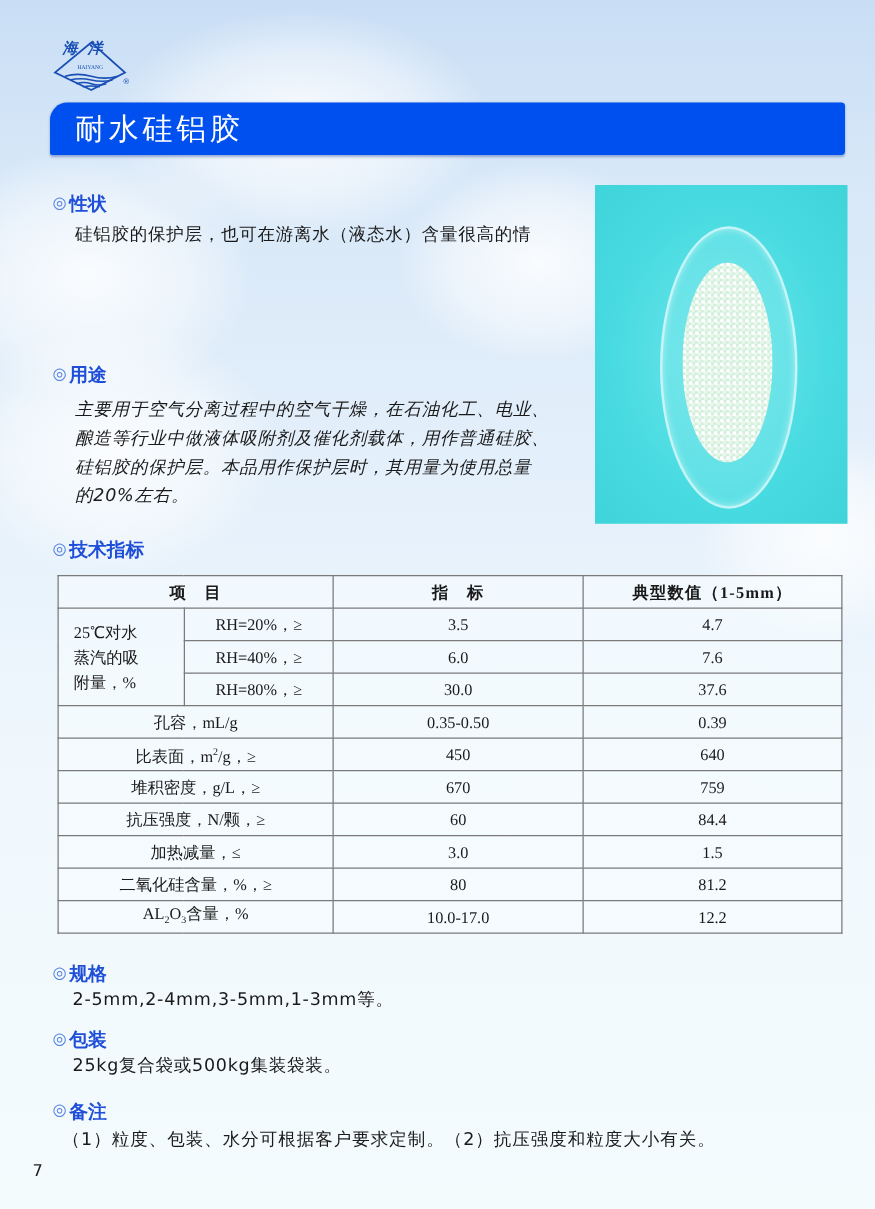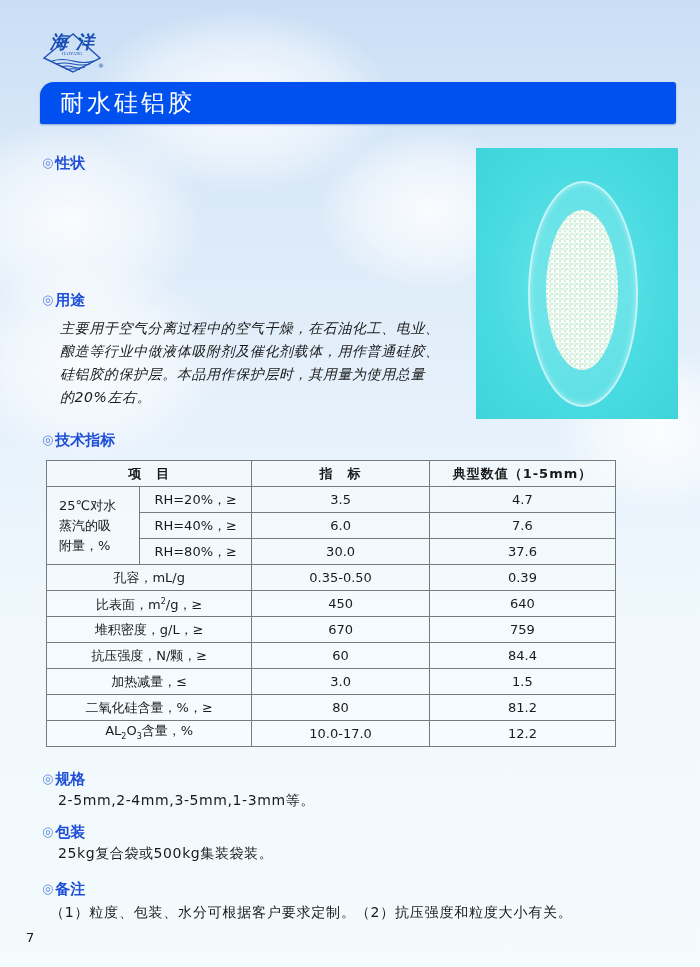--- a/index.html
+++ b/index.html
@@ -4,40 +4,40 @@
 <style>
   html, body { margin: 0; padding: 0; }
   body {
     width: 700px; height: 967px; position: relative; overflow: hidden;
     font-family: "DejaVu Sans", "Liberation Sans", sans-serif;
     color: #1a1a1a;
     background: linear-gradient(180deg, #c9def5 0px, #d8e8f8 150px, #e6f1fb 420px, #f0f8fd 620px, #f3fbfd 967px);
   }
   .cloud { position: absolute; border-radius: 50%; background: radial-gradient(ellipse at center, rgba(255,255,255,0.85) 0%, rgba(255,255,255,0.45) 45%, rgba(255,255,255,0) 72%); pointer-events: none; }
   .logo { position: absolute; left: 42px; top: 28px; width: 62px; height: 46px; }
-  .logo-text { position: absolute; left: 8px; top: 2px; font-family: "DejaVu Serif", serif; font-style: italic; font-weight: bold; color: #1a4fb5; font-size: 18px; letter-spacing: 8px; text-align: right; }
+  .logo-text { position: absolute; left: 8px; top: 2px; font-family: "DejaVu Serif", serif; font-style: italic; font-weight: bold; color: #1a4fb5; font-size: 12px; letter-spacing: 8px; text-align: right; }
   .logo-sub { position: absolute; left: 20px; top: 23px; font-size: 4.5px; color: #1a4fb5; font-family: "Liberation Serif", serif; }
   .logo-reg { position: absolute; left: 56px; top: 34px; font-size: 6px; color: #1a4fb5; }
   .title-bar {
     position: absolute; left: 40px; top: 82px; width: 636px; height: 42px;
     background: #0050f0; border-radius: 14px 3px 3px 2px;
     box-shadow: 0 1px 2px rgba(0,40,140,0.35);
   }
   .title-text { position: absolute; left: 20px; top: 5px; color: #ffffff; font-size: 24px; letter-spacing: 3px; line-height: 32px; }
   .section-head { position: absolute; left: 42px; font-size: 15px; color: #1f4fd8; font-weight: bold; line-height: 18px; display: flex; align-items: center; }
   .section-head .bullet { color: #5b86e0; font-weight: normal; font-size: 13px; margin-right: 2px; }
   .para { position: absolute; left: 60px; font-size: 14px; line-height: 23px; letter-spacing: 0.6px; color: #1a1a1a; }
   .photo { position: absolute; left: 476px; top: 148px; width: 202px; height: 271px; background: radial-gradient(ellipse at 50% 50%, #6ee6ea 0%, #48dbe1 60%, #3fd3da 100%); }
   .dish { position: absolute; left: 52px; top: 33px; width: 106px; height: 222px; border-radius: 50%; border: 2px solid rgba(220,250,252,0.8); box-shadow: inset 0 0 6px rgba(255,255,255,0.5); background: rgba(140,235,238,0.35); }
   .beads { position: absolute; left: 70px; top: 62px; width: 72px; height: 160px; border-radius: 50%;
     background:
       radial-gradient(circle at 30% 30%, #ffffff 0 1.4px, transparent 1.8px) 0 0/5px 5px,
       radial-gradient(circle at 70% 70%, #e9f7e8 0 1.5px, transparent 1.9px) 0 0/5px 5px,
       #cfeedd; }
-  table.spec { position: absolute; left: 46px; top: 460px; width: 570px; border-collapse: collapse; font-size: 13px; background: rgba(248,253,255,0.55); }
+  table.spec { position: absolute; left: 46px; top: 460px; width: 628px; border-collapse: collapse; font-size: 13px; background: rgba(248,253,255,0.55); font-family: Liberation Serif, serif; }
   table.spec td, table.spec th { border: 1px solid #7a7a7a; text-align: center; height: 25px; padding: 0; line-height: 16px; color: #1a1a1a; }
   table.spec th { font-weight: bold; letter-spacing: 1px; height: 25px; }
   .c1 { width: 100px; } .c2 { width: 118px; } .c3 { width: 198px; } .c4 { width: 205px; }
   td.group { text-align: left !important; padding-left: 12px !important; line-height: 20px !important; }
   .page-num { position: absolute; left: 26px; top: 930px; font-size: 13px; color: #1a1a1a; }
 </style>
 </head>
 <body>
 
 <div class="cloud" style="left:90px;top:10px;width:300px;height:180px;"></div>
@@ -61,20 +61,21 @@
 
 <div class="title-bar">
   <span class="title-text">耐水硅铝胶</span>
 </div>
 
 <div class="section-head" style="top:154px;">
   <span class="bullet">◎</span>
   <span>性状</span>
 </div>
 <div class="para" style="top:177px;">
+  <div>硅铝胶的保护层，也可在游离水（液态水）含量很高的情</div>
 </div>
 
 <div class="section-head" style="top:291px;">
   <span class="bullet">◎</span>
   <span>用途</span>
 </div>
 <div class="para" style="top:317px;font-style:italic;">
   <div>主要用于空气分离过程中的空气干燥，在石油化工、电业、</div>
   <div>酿造等行业中做液体吸附剂及催化剂载体，用作普通硅胶、</div>
   <div>硅铝胶的保护层。本品用作保护层时，其用量为使用总量</div>

